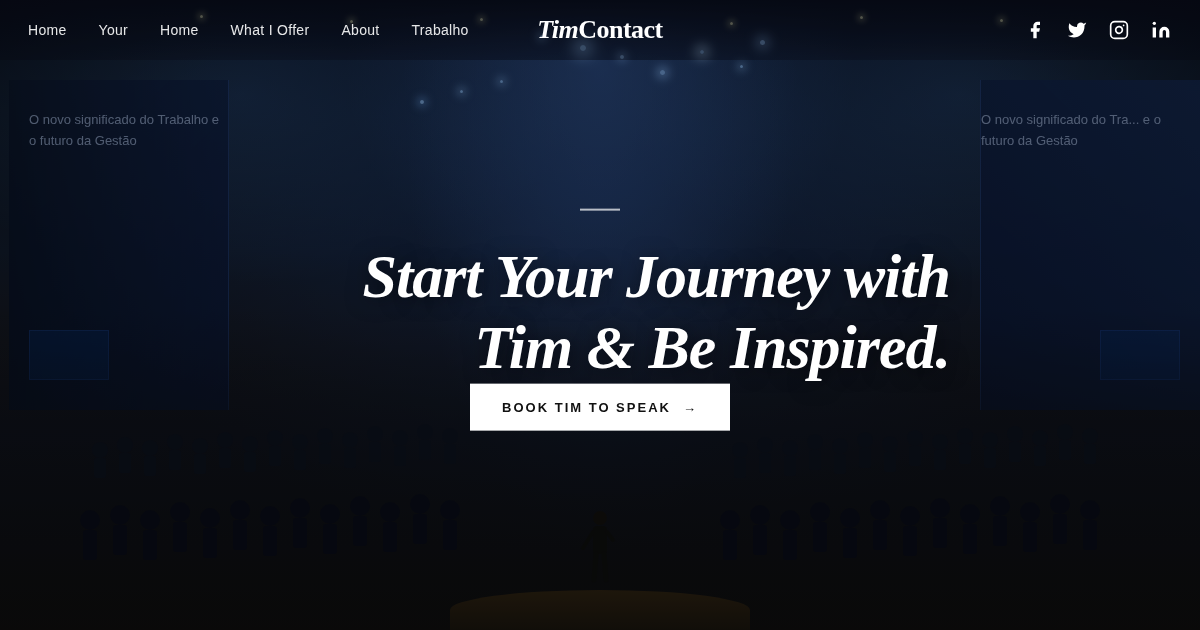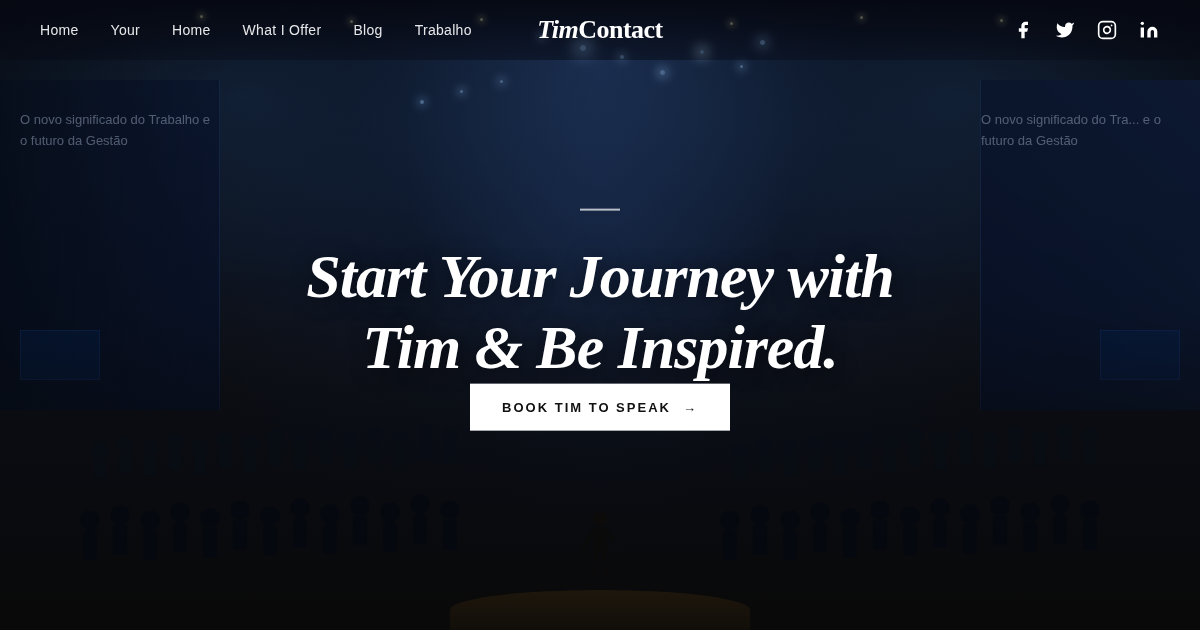--- a/index.html
+++ b/index.html
@@ -40,21 +40,21 @@
       right: 0;
       height: 200px;
       z-index: 1;
       pointer-events: none;
     }
 
     
     .screen-left {
       position: absolute;
       top: 80px;
-      left: 0;
+      left: 9px;
       width: 220px;
       height: 330px;
       background: linear-gradient(135deg, rgba(20, 40, 80, 0.9) 0%, rgba(10, 20, 50, 0.95) 100%);
       border-right: 1px solid rgba(60, 100, 180, 0.3);
       z-index: 2;
       overflow: hidden;
     }
 
     .screen-left::before {
       content: '';
@@ -137,21 +137,21 @@
     
     nav {
       position: absolute;
       top: 0;
       left: 0;
       right: 0;
       height: 60px;
       display: flex;
       align-items: center;
       justify-content: space-between;
-      padding: 0 40px;
+      padding: 0 28px;
       z-index: 10;
       background: rgba(5, 8, 15, 0.3);
     }
 
     .nav-left {
       display: flex;
       gap: 32px;
       align-items: center;
     }
 
@@ -218,20 +218,21 @@
 
     .hero-title {
       font-family: 'Georgia', 'Times New Roman', serif;
       font-size: 62px;
       font-weight: 700;
       font-style: italic;
       color: #fff;
       line-height: 1.15;
       text-shadow: 2px 2px 20px rgba(0,0,0,0.5);
       letter-spacing: -1px;
+      text-align: right;
     }
 
     .hero-cta {
       display: inline-flex;
       align-items: center;
       gap: 12px;
       background: rgba(255, 255, 255, 1);
       color: #111;
       padding: 16px 32px;
       font-family: 'Arial', sans-serif;
@@ -452,21 +453,21 @@
   </div>
 
   <div class="overlay"></div>
 
   <nav>
     <div class="nav-left">
       <a class="nav-item">Home</a>
       <a class="nav-item">Your</a>
       <a class="nav-item">Home</a>
       <a class="nav-item">What I Offer</a>
-      <a class="nav-item">Blog</a>
+      <a class="nav-item">About</a>
       <a class="nav-item">Trabalho</a>
     </div>
 
     <div class="nav-logo">
       <em>Tim</em><span>Contact</span>
     </div>
 
     <div class="nav-social">
 
       <span class="social-icon">

